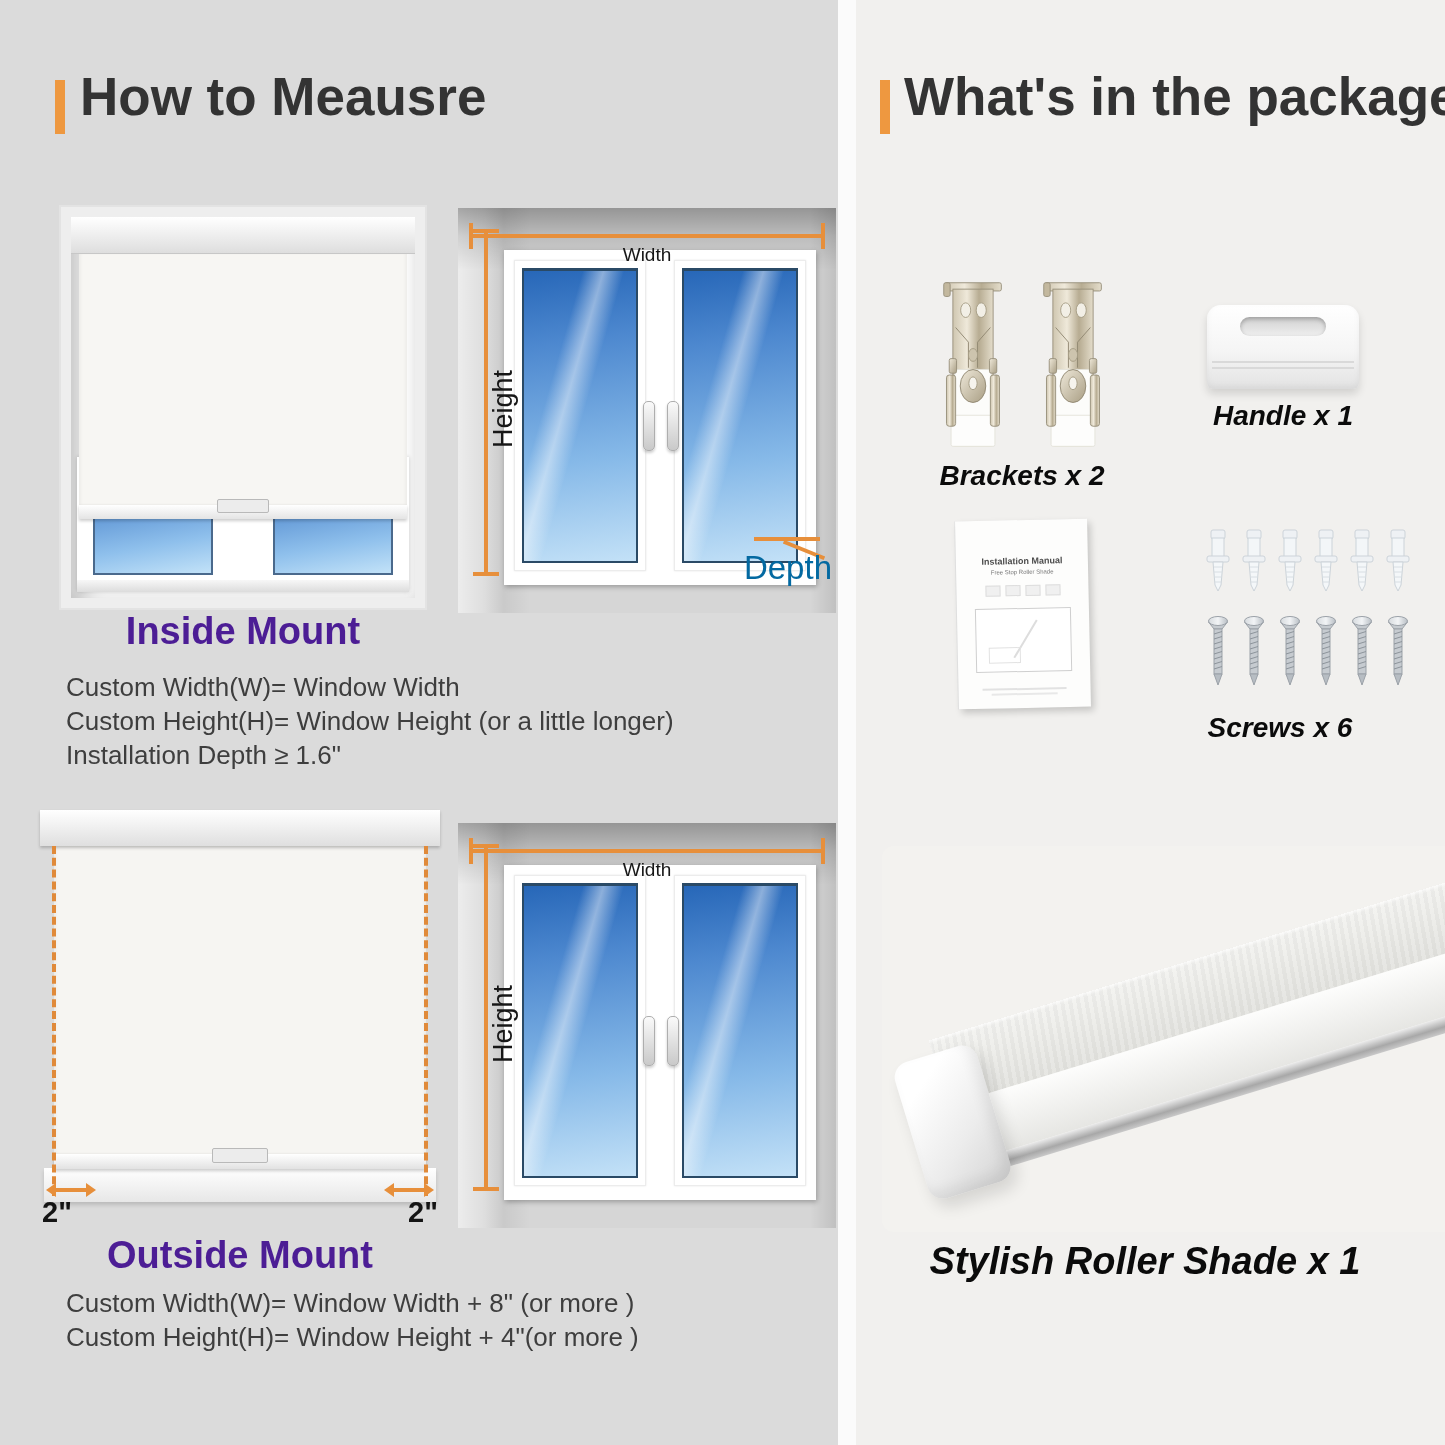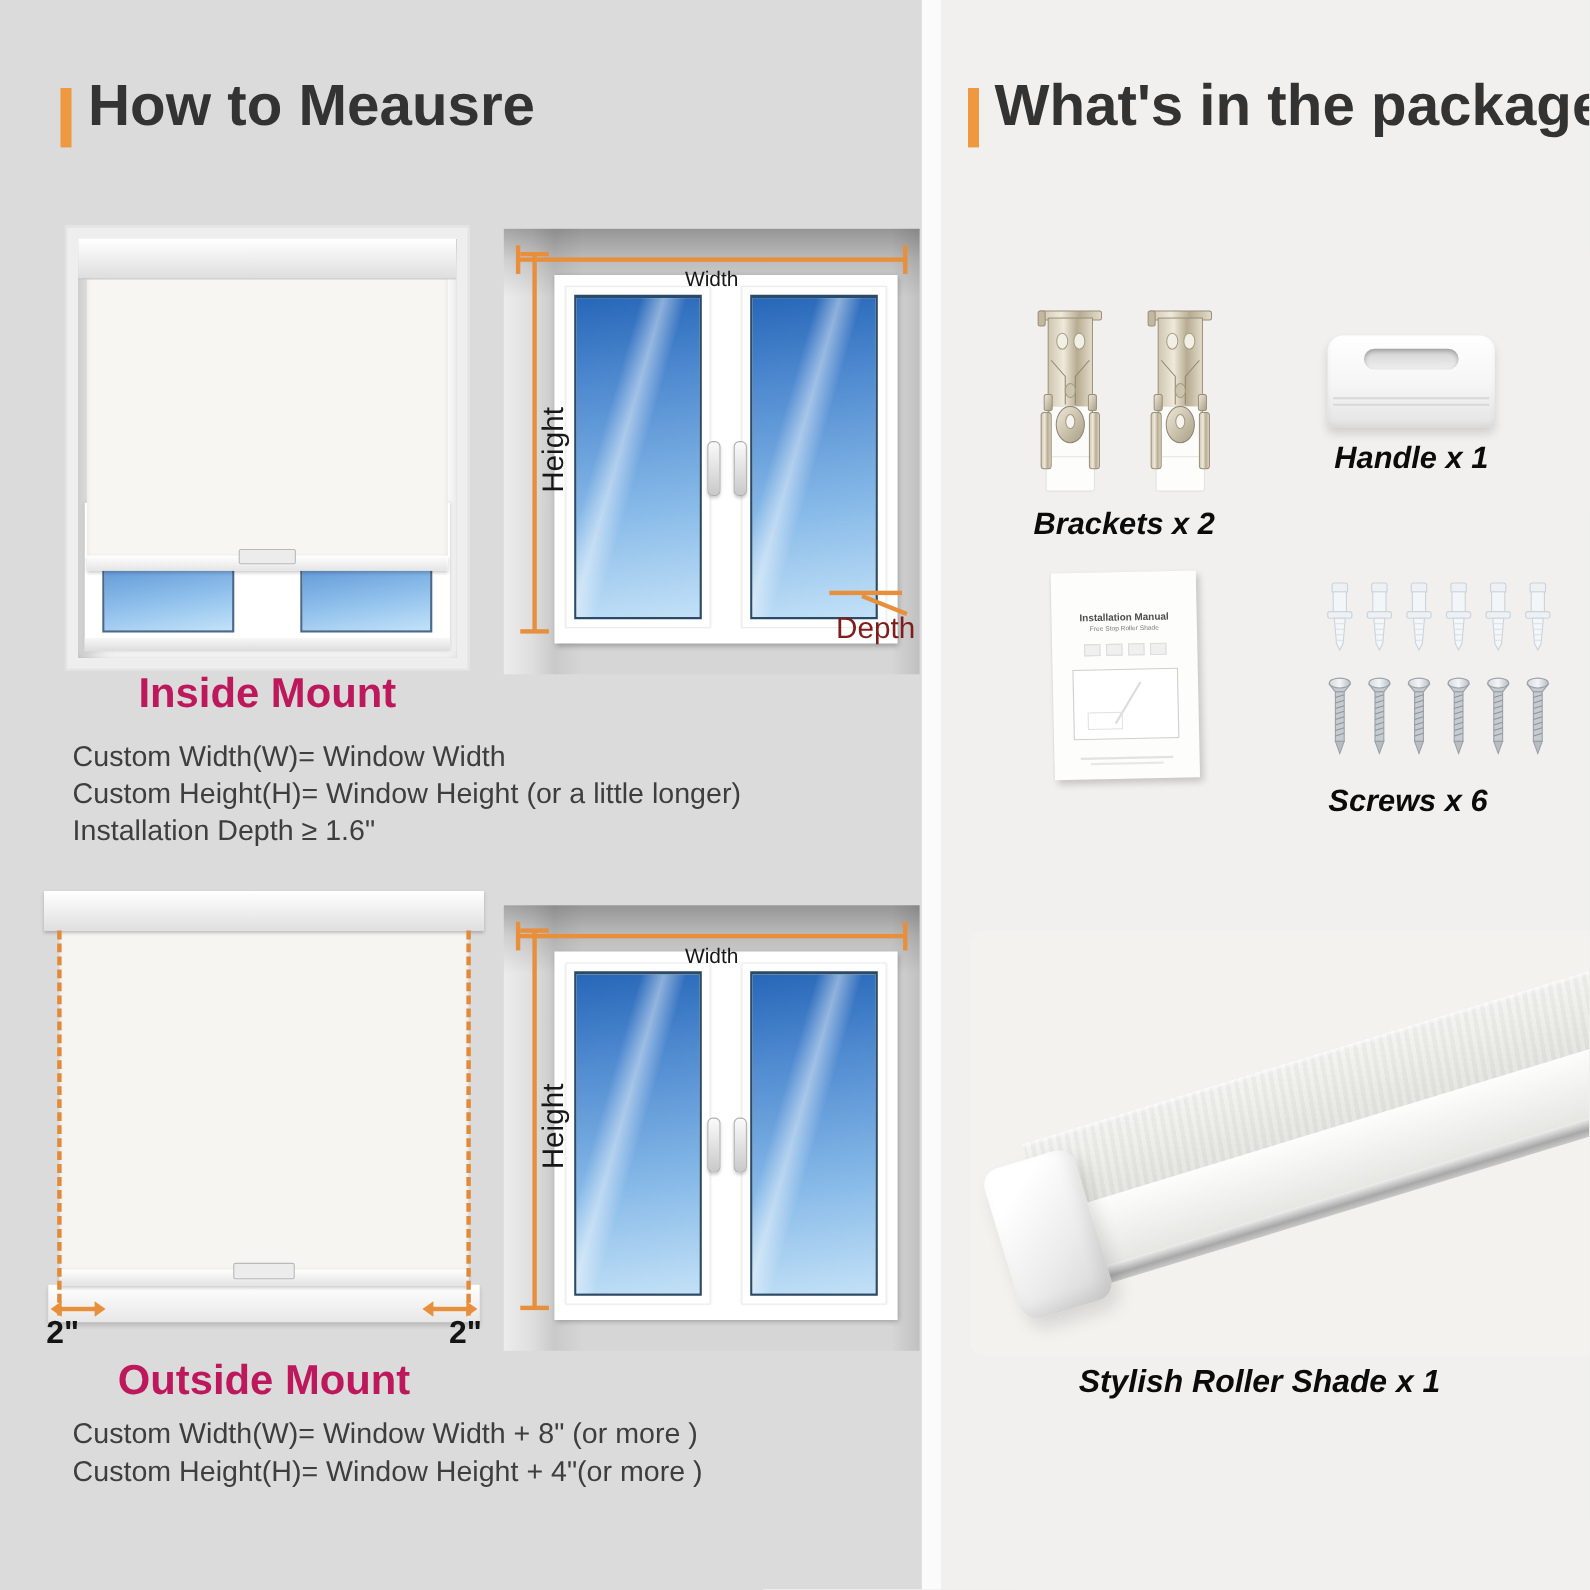--- a/index.html
+++ b/index.html
@@ -49,23 +49,23 @@
   .mw{position:absolute;left:12px;right:12px;top:26px;height:4px;background:#E78F3B;}
   .mw::before,.mw::after{content:'';position:absolute;width:4px;height:26px;top:-11px;background:#E78F3B;}
   .mw::before{left:-1px;} .mw::after{right:-1px;}
   .label-width{position:absolute;left:0;right:0;top:36px;text-align:center;font-size:19px;color:#171717;}
   .mh{position:absolute;left:26px;top:22px;bottom:38px;width:4px;background:#E78F3B;}
   .mh::before,.mh::after{content:'';position:absolute;width:26px;height:4px;left:-11px;background:#E78F3B;}
   .mh::before{top:-1px;} .mh::after{bottom:-1px;}
   .label-height{position:absolute;left:30px;top:40%;font-size:27px;color:#171717;writing-mode:vertical-rl;transform:rotate(180deg);}
   .depth-mark{position:absolute;right:16px;bottom:72px;width:66px;height:4px;background:#E78F3B;}
   .depth-mark::after{content:'';position:absolute;right:-6px;top:11px;width:44px;height:4px;background:#E78F3B;transform:rotate(22deg);}
-  .label-depth{position:absolute;right:4px;bottom:26px;font-size:27px;color:#7f1d1d;text-align:center;}
-  
-  .h-mount{position:absolute;text-align:center;font-size:38px;font-weight:bold;color:#be185d;}
+  .label-depth{position:absolute;right:4px;bottom:26px;font-size:33px;color:#0369a1;text-align:center;}
+  
+  .h-mount{position:absolute;text-align:center;font-size:38px;font-weight:bold;color:#4c1d95;}
   .bodyline{position:absolute;left:66px;font-size:26px;color:#3e3e3e;white-space:nowrap;}
   
   .illusO{position:absolute;left:40px;top:810px;width:400px;height:424px;}
   .sillO{position:absolute;left:4px;right:4px;top:358px;height:34px;background:linear-gradient(#ffffff,#e7e7e7);box-shadow:0 3px 4px rgba(0,0,0,.15);}
   .cassetteO{position:absolute;left:0;right:0;top:0;height:36px;background:linear-gradient(#ffffff,#dfdfdf);box-shadow:0 2px 3px rgba(0,0,0,.22);}
   .fabricO{position:absolute;left:14px;right:14px;top:36px;height:308px;background:#f6f5f2;
     box-shadow:inset -2px 0 3px rgba(0,0,0,.04), inset 2px 0 3px rgba(0,0,0,.04);}
   .bbarO{position:absolute;left:14px;right:14px;top:344px;height:15px;background:linear-gradient(#ffffff,#e2e2e2);box-shadow:0 2px 3px rgba(0,0,0,.2);}
   .hdlO{position:absolute;left:50%;transform:translateX(-50%);top:338px;width:54px;height:13px;background:#ececec;border:1px solid #b9b9b9;border-radius:2px;}
   .dashO{position:absolute;top:36px;height:350px;width:0;border-left:4px dashed #E08A3A;}
@@ -312,15 +312,15 @@
     <div class="lab" style="left:334px;top:712px;width:180px;">Screws  x 6</div>
 
     <div class="shadeCard">
       <div class="shadeBar">
         <div class="bTop"></div>
         <div class="bFront"></div>
         <div class="bRail"></div>
         <div class="bCap"></div>
       </div>
     </div>
-    <div class="lab" style="left:59px;top:1240px;width:460px;font-size:29px;">Stylish Roller Shade x 1</div>
+    <div class="lab" style="left:59px;top:1240px;width:460px;font-size:38px;">Stylish Roller Shade x 1</div>
   </div>
 </div>
 
 </body></html>

